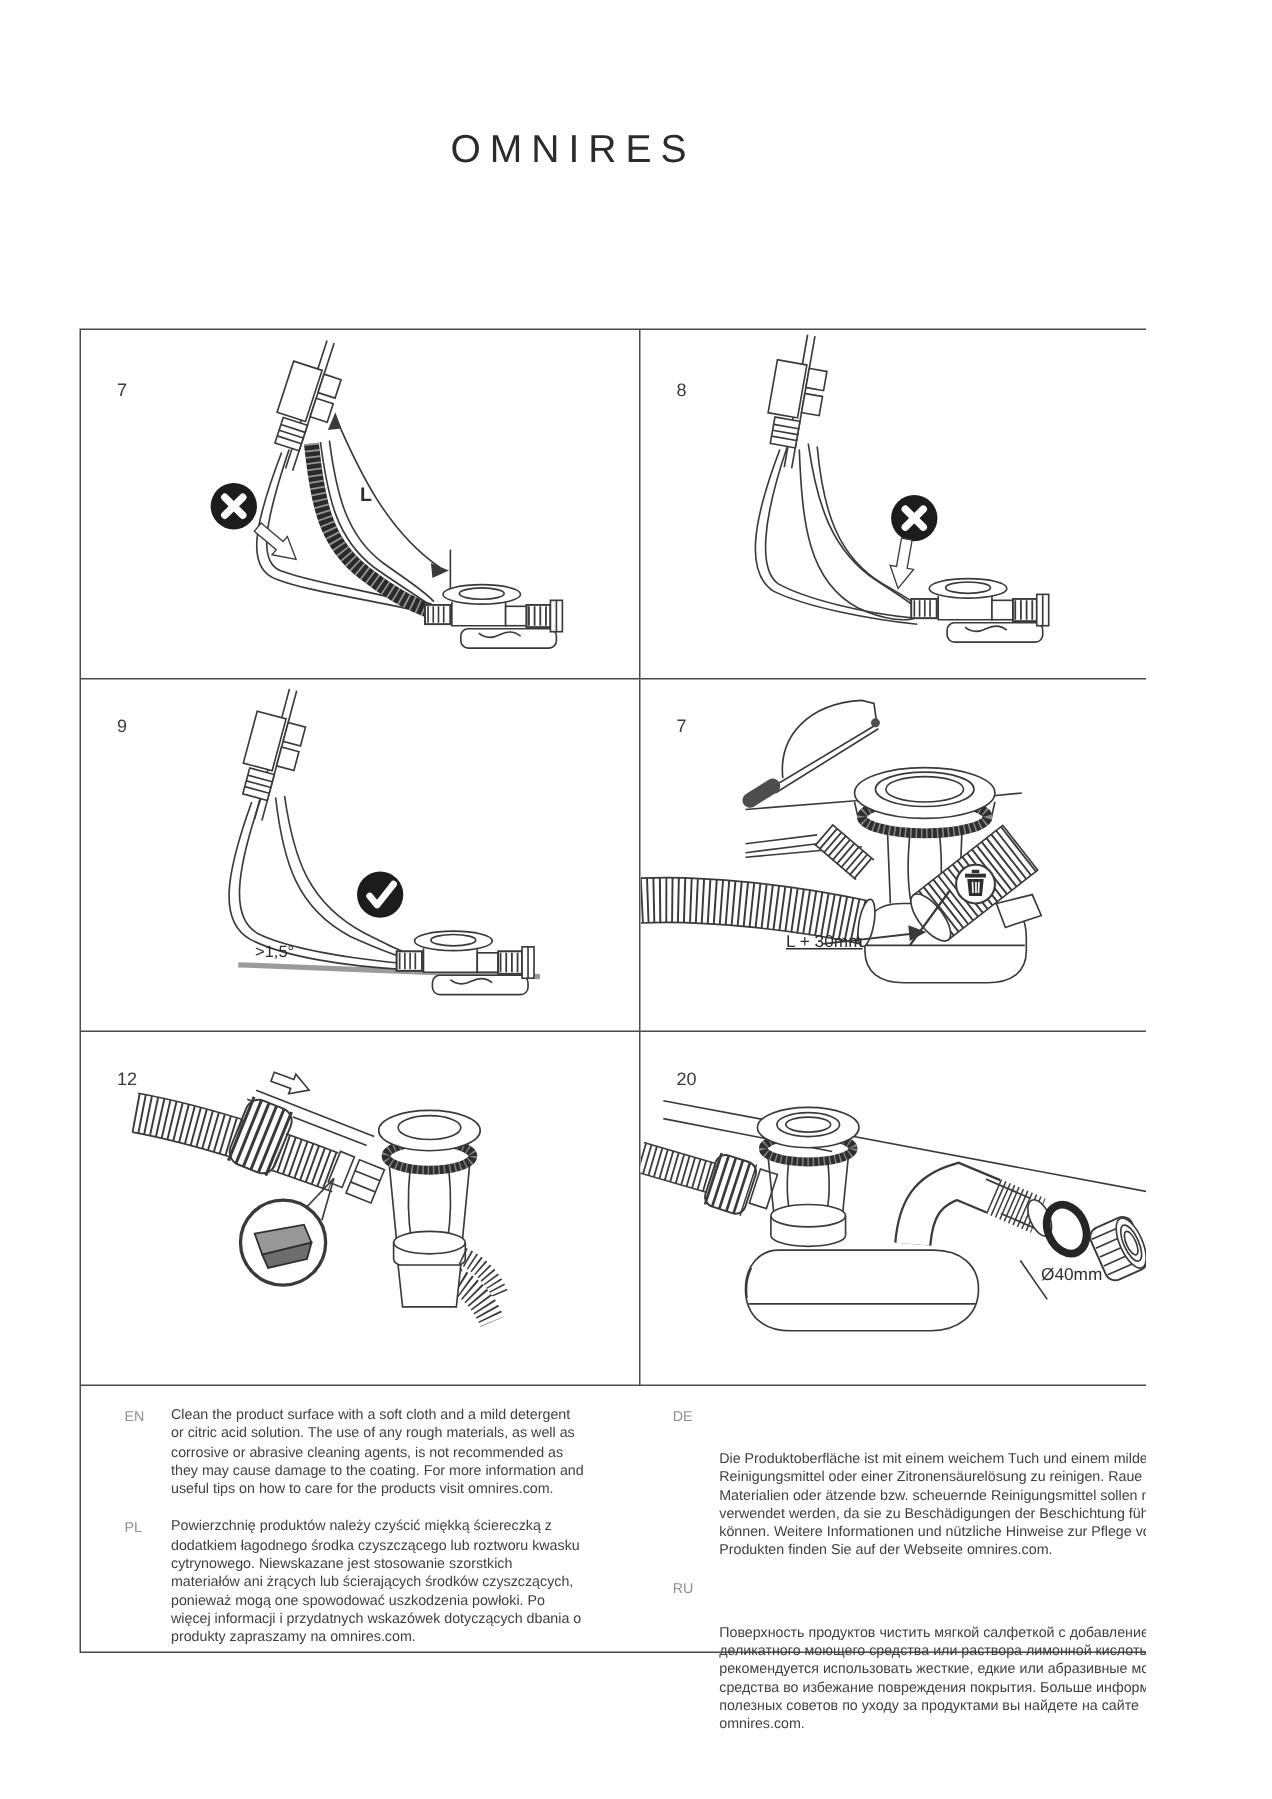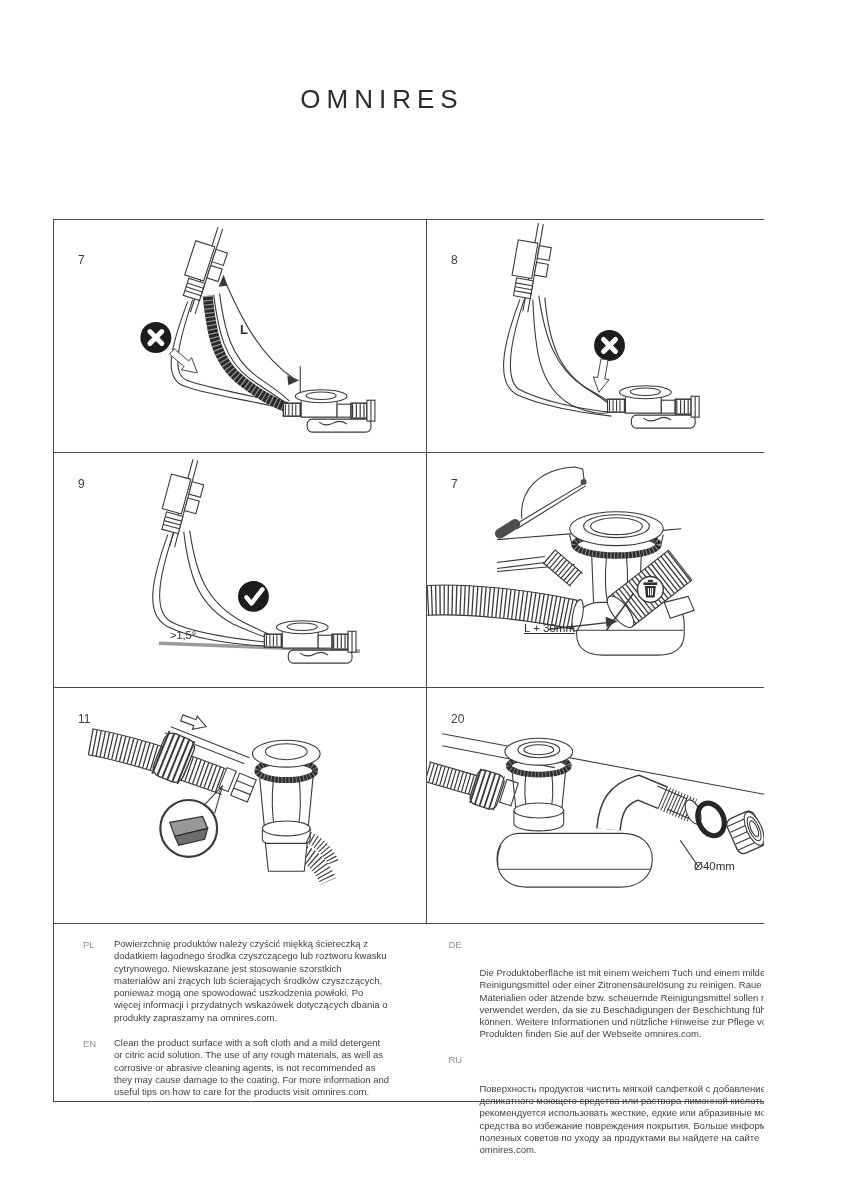--- a/index.html
+++ b/index.html
@@ -17,21 +17,21 @@
   .panel{position:relative;box-sizing:border-box;}
   .panel.col1{border-right:1px solid #4a4a4a;}
   .panel{border-bottom:1px solid #4a4a4a;}
   .panel svg{position:absolute;left:0;top:0;width:100%;height:100%;}
   .num{position:absolute;left:24px;top:24px;font-size:12px;color:#3a3a3a;}
   .num-low{top:33px;}
   .lbl{position:absolute;font-size:11.5px;color:#2e2e2e;}
   .lbl-L{left:186px;top:102px;font-weight:700;font-size:13px;}
   .lbl-slope{left:88px;top:176px;font-size:11px;margin-left:28px;}
   .lbl-cut{left:97px;top:169px;text-decoration:underline;}
-  .lbl-diam{left:267px;top:172px;}
+  .lbl-diam{left:267px;top:156px;}
 
   .care{display:flex;padding-top:14px;}
   .care-col{width:50%;box-sizing:border-box;}
   .care-col.left{padding-left:29px;}
   .care-col.right{padding-left:22px;}
   .para{display:flex;margin-bottom:13px;}
   .para .lang{width:22px;flex:none;margin-right:9px;font-size:9.5px;color:#8f8f8f;text-align:left;padding-top:.5px;}
   .para p{margin:0;font-size:9.5px;line-height:12.3px;color:#3f3f3f;}
   .care-col.left .para p{max-width:276px;}
   .care-col.right .para p{max-width:342px;margin-top:29px;}
@@ -353,21 +353,21 @@
 
             <g>
               <line x1="151" y1="117" x2="169" y2="98"></line>
                 <line x1="161" y1="126" x2="169" y2="98"></line>
               <circle cx="135" cy="141" r="28.5" fill="#fff" stroke-width="2.2"></circle>
               <polygon points="116,135 149,129 154,141 121,149" fill="#989898" stroke="#2e2e2e" stroke-width="1.2"></polygon>
               <polygon points="121,149 154,141 151,152 125,158" fill="#6d6d6d" stroke="#2e2e2e" stroke-width="1.2"></polygon>
             </g>
           </g>
         </svg>
-        <span class="num">11</span>
+        <span class="num">12</span>
       </div>
 
       <div class="panel">
         <svg viewBox="0 0 373 236">
           <g stroke="#3a3a3a" stroke-width="1.1" fill="none">
 
             <line x1="15" y1="46" x2="345" y2="108"></line>
               <line x1="15" y1="58" x2="128" y2="80"></line>
 
             <g>
@@ -442,26 +442,26 @@
         </svg>
         <span class="num">20</span>
         <span class="lbl lbl-diam">Ø40mm</span>
       </div>
 
     </div>
 
     <div class="care">
       <div class="care-col left">
         <div class="para">
+          <span class="lang">EN</span>
+          <p>Clean the product surface with a soft cloth and a mild detergent or citric acid solution. The use of any rough materials, as well as corrosive or abrasive cleaning agents, is not recommended as they may cause damage to the coating. For more information and useful tips on how to care for the products visit omnires.com.</p>
+        </div>
+        <div class="para">
           <span class="lang">PL</span>
           <p>Powierzchnię produktów należy czyścić miękką ściereczką z dodatkiem łagodnego środka czyszczącego lub roztworu kwasku cytrynowego. Niewskazane jest stosowanie szorstkich materiałów ani żrących lub ścierających środków czyszczących, ponieważ mogą one spowodować uszkodzenia powłoki. Po więcej informacji i przydatnych wskazówek dotyczących dbania o produkty zapraszamy na omnires.com.</p>
-        </div>
-        <div class="para">
-          <span class="lang">EN</span>
-          <p>Clean the product surface with a soft cloth and a mild detergent or citric acid solution. The use of any rough materials, as well as corrosive or abrasive cleaning agents, is not recommended as they may cause damage to the coating. For more information and useful tips on how to care for the products visit omnires.com.</p>
         </div>
       </div>
       <div class="care-col right">
         <div class="para">
           <span class="lang">DE</span>
           <p>Die Produktoberfläche ist mit einem weichem Tuch und einem milden Reinigungsmittel oder einer Zitronensäurelösung zu reinigen. Raue Materialien oder ätzende bzw. scheuernde Reinigungsmittel sollen nicht verwendet werden, da sie zu Beschädigungen der Beschichtung führen können. Weitere Informationen und nützliche Hinweise zur Pflege von Produkten finden Sie auf der Webseite omnires.com.</p>
         </div>
         <div class="para">
           <span class="lang">RU</span>
           <p>Поверхность продуктов чистить мягкой салфеткой с добавлением деликатного моющего средства или раствора лимонной кислоты. Не рекомендуется использовать жесткие, едкие или абразивные моющие средства во избежание повреждения покрытия. Больше информации и полезных советов по уходу за продуктами вы найдете на сайте omnires.com.</p>

